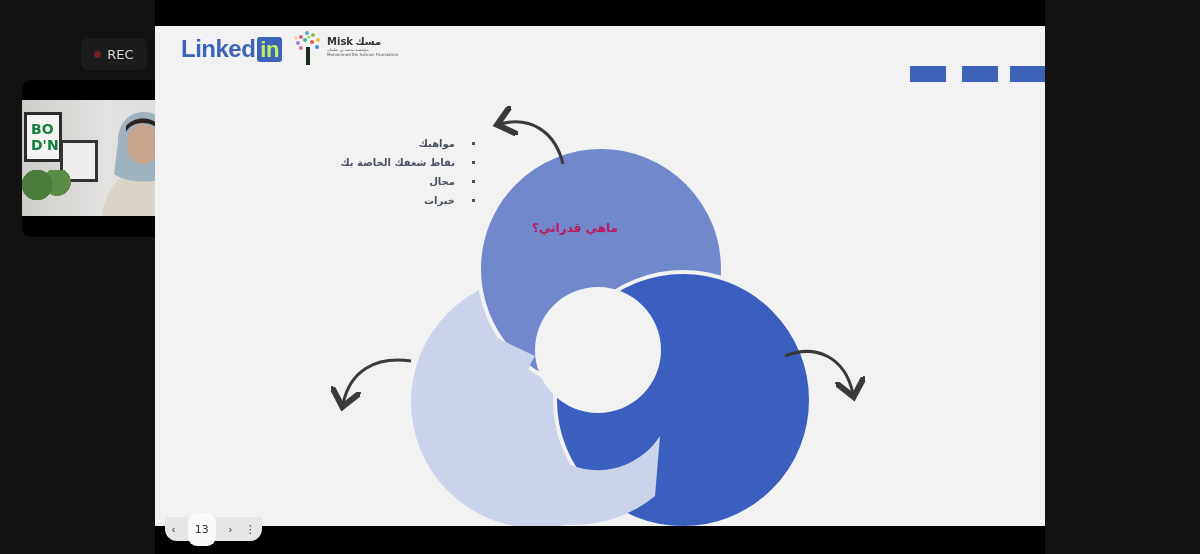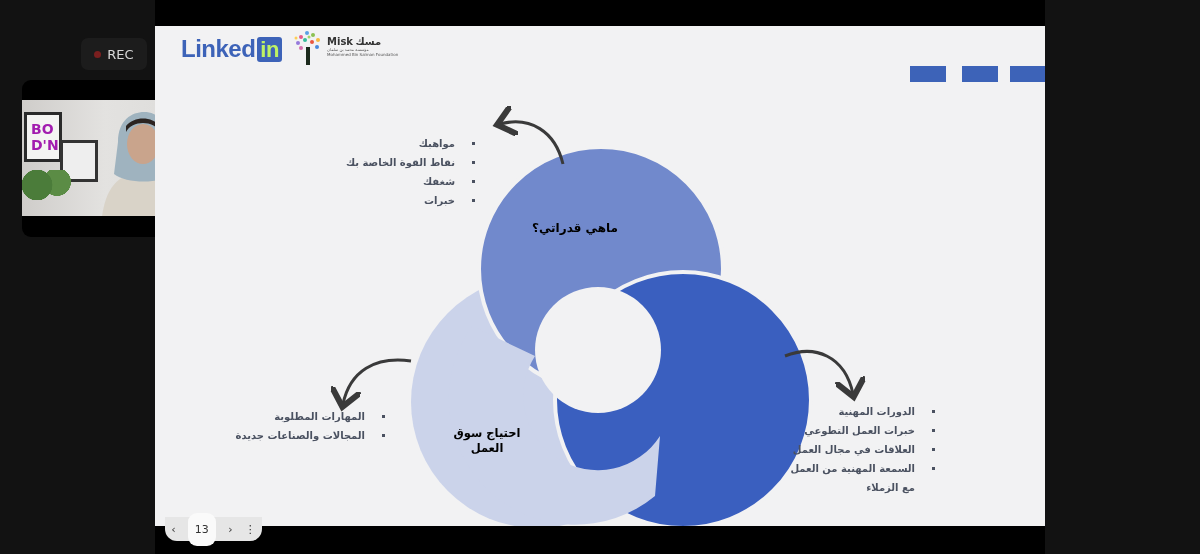--- a/index.html
+++ b/index.html
@@ -4,39 +4,39 @@
 <style>
   html,body{margin:0;padding:0;}
   body{width:1200px;height:554px;background:#121212;position:relative;overflow:hidden;font-family:"DejaVu Sans",sans-serif;}
   .topbar{position:absolute;left:155px;top:0;width:890px;height:26px;background:#000;}
   .bottombar{position:absolute;left:155px;top:526px;width:890px;height:28px;background:#000;}
   .slide{position:absolute;left:155px;top:26px;width:890px;height:500px;background:#f2f2f3;overflow:hidden;}
   .rec{position:absolute;left:81px;top:38px;width:66px;height:32px;background:#1c1c1c;border-radius:7px;display:flex;align-items:center;justify-content:center;gap:6px;color:#d8d8d8;font-size:13px;}
   .rec-dot{width:7px;height:7px;border-radius:50%;background:#7a1f1f;}
   .cam{position:absolute;left:22px;top:80px;width:208px;height:157px;background:#000;border-radius:9px;overflow:hidden;}
   .cam-video{position:absolute;left:0;top:20px;width:208px;height:116px;background:linear-gradient(90deg,#cfcdca 0%,#e3e2e0 40%,#d9d8d6 100%);}
-  .cam-frame{position:absolute;left:2px;top:12px;width:38px;height:50px;border:3px solid #2a2a2a;background:#f4f4f2;font-size:14px;font-weight:bold;color:#a21caf;line-height:16px;padding:6px 0 0 4px;box-sizing:border-box;}
+  .cam-frame{position:absolute;left:2px;top:12px;width:38px;height:50px;border:3px solid #2a2a2a;background:#f4f4f2;font-size:14px;font-weight:bold;color:#15803d;line-height:16px;padding:6px 0 0 4px;box-sizing:border-box;}
   .cam-frame2{position:absolute;left:38px;top:40px;width:32px;height:36px;border:3px solid #333;background:#eee;}
   .cam-plant{position:absolute;left:0;top:70px;width:50px;height:30px;background:radial-gradient(circle at 30% 50%,#4b7c3a 0 40%,transparent 41%),radial-gradient(circle at 70% 40%,#5b8c45 0 35%,transparent 36%);}
   .cam-person{position:absolute;left:70px;top:12px;width:100px;height:104px;}
   .linkedin{position:absolute;left:26px;top:9px;display:flex;align-items:center;font-family:Liberation Sans, sans-serif;font-weight:bold;font-size:24px;color:#3d63b8;letter-spacing:-0.5px;}
   .linkedin .in{background:#3d63b8;color:#bef264;border-radius:3px;padding:0 3px;margin-left:2px;font-size:22px;line-height:25px;}
   .misk{position:absolute;left:138px;top:3px;display:flex;align-items:center;gap:4px;justify-content:center;}
   .misk-tree{width:30px;height:36px;position:relative;}
   .misk-text{font-size:8px;color:#333;line-height:9px;}
   .misk-text b{font-size:10px;}
   .misk-sub{font-size:4px;color:#555;line-height:5px;}
   .title{position:absolute;right:317px;top:36px;font-size:17px;font-weight:bold;color:#253452;direction:rtl;}
   .title-bar{position:absolute;top:40px;width:36px;height:16px;background:#3d63b8;}
   .list{position:absolute;direction:rtl;margin:0;padding:0;list-style:none;font-size:10px;color:#4a5160;font-weight:bold;}
   .list li{position:relative;padding-right:22px;height:19px;line-height:19px;white-space:nowrap;}
   .list li::before{content:"";position:absolute;right:2px;top:8px;width:3px;height:3px;background:#4a5160;}
   .list li.cont::before{display:none;}
   .diagram{position:absolute;left:0;top:0;width:890px;height:500px;}
-  .clabel{position:absolute;color:#000000;font-weight:bold;text-align:center;direction:rtl;}
+  .clabel{position:absolute;color:#be185d;font-weight:bold;text-align:center;direction:rtl;}
   .pager{position:absolute;left:165px;top:517px;width:97px;height:24px;background:#e6e6e6;border-radius:0 0 12px 12px;display:flex;align-items:center;justify-content:space-around;font-size:11px;color:#333;}
   .pager .num{background:#fafafa;border-radius:9px;padding:10px 7px;}
   .pager span{cursor:pointer;}
 </style>
 </head>
 <body>
 
 <div class="topbar"></div>
 
 <div class="rec">
@@ -108,41 +108,26 @@
 
     <path d="M 317 300 A 126 126 0 0 0 500 470 L 505 410 A 63 63 0 0 1 380 330 Z" fill="#cbd3ea"></path>
     <path d="M 324 245 A 122 122 0 0 1 568 245 L 500 290 A 63 63 0 0 0 386 320 L 380 350 Z" fill="#7189cc" opacity="0"></path>
 
     <path d="M 408 138 C 400 105 375 90 345 98" fill="none" stroke="#3a3a3a" stroke-width="3" marker-end="url(#ah)"></path>
     <path d="M 256 335 C 220 330 195 345 188 378" fill="none" stroke="#3a3a3a" stroke-width="3" marker-end="url(#ah)"></path>
     <path d="M 630 330 C 660 318 690 330 698 368" fill="none" stroke="#3a3a3a" stroke-width="3" marker-end="url(#ah)"></path>
   </svg>
 
   <div class="clabel" style="left:360px;top:195px;width:120px;font-size:12px;">ماهي قدراتي؟</div>
-  <div class="clabel" style="left:282px;top:400px;width:100px;font-size:11.5px;line-height:15px;">
-    <div>احتياج سوق</div>
-      <div>العمل</div>
-  </div>
 
   <ul class="list" style="right:568px;top:108px;">
     <li>مواهبك</li>
-    <li>نقاط القوة الخاصة بك</li>
-    <li>شغفك</li>
+    <li>نقاط شغفك الخاصة بك</li>
+    <li>مجال</li>
     <li>خبرات</li>
-  </ul>
-  <ul class="list" style="right:108px;top:376px;">
-    <li>الدورات المهنية</li>
-    <li>خبرات العمل التطوعي</li>
-    <li>العلاقات في مجال العمل</li>
-    <li>السمعة المهنية من العمل</li>
-    <li class="cont">مع الزملاء</li>
-  </ul>
-  <ul class="list" style="right:658px;top:381px;">
-    <li>المهارات المطلوبة</li>
-    <li>المجالات والصناعات جديدة</li>
   </ul>
 </div>
 
 <div class="bottombar"></div>
 
 <div class="pager">
   <span>‹</span>
   <span class="num">13</span>
   <span>›</span>
   <span>⋮</span>

